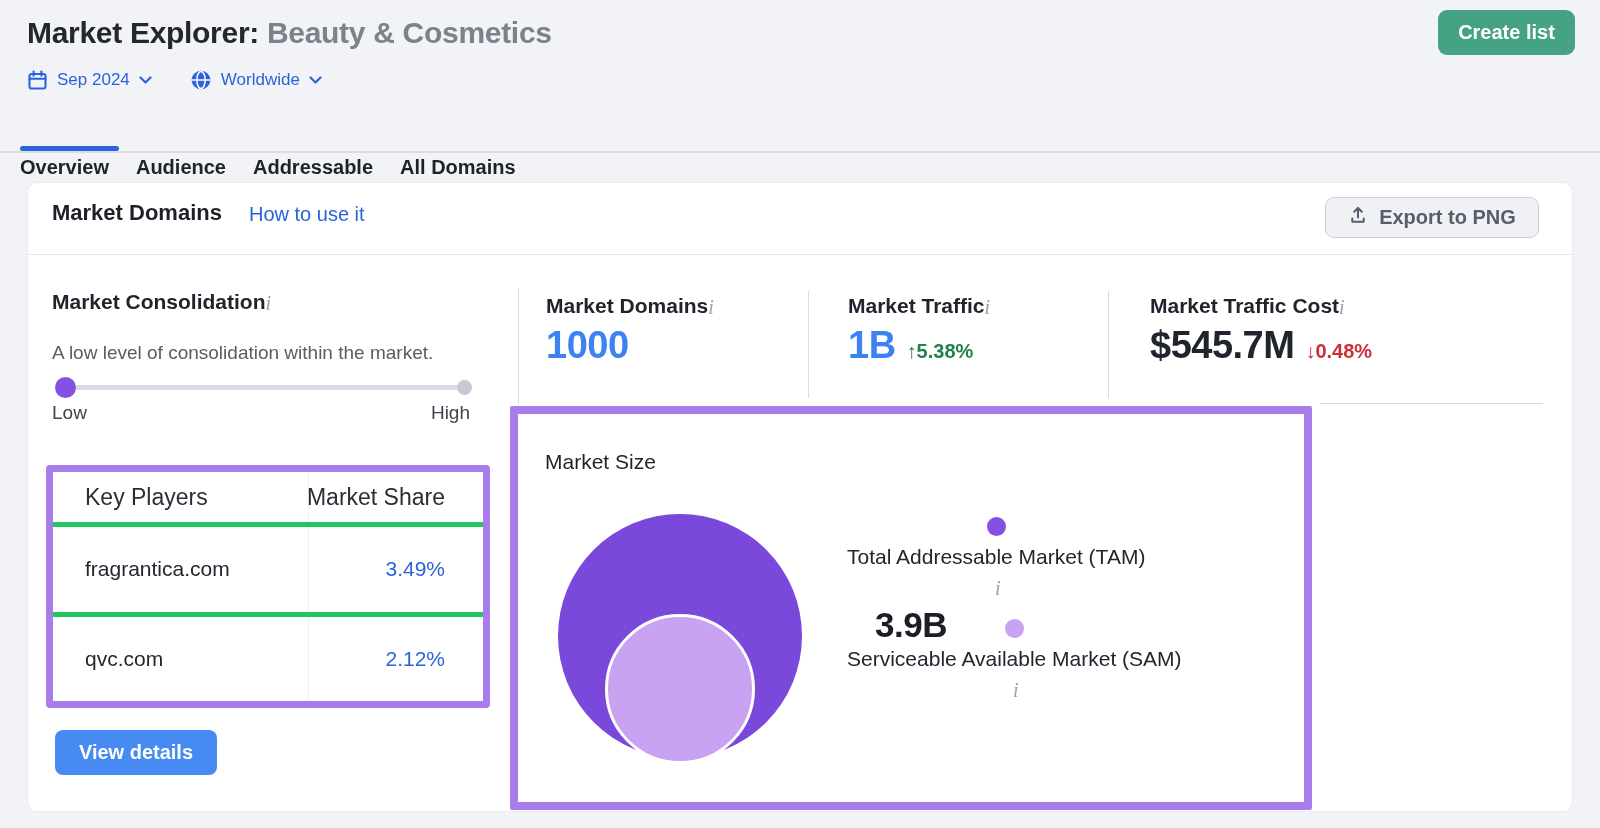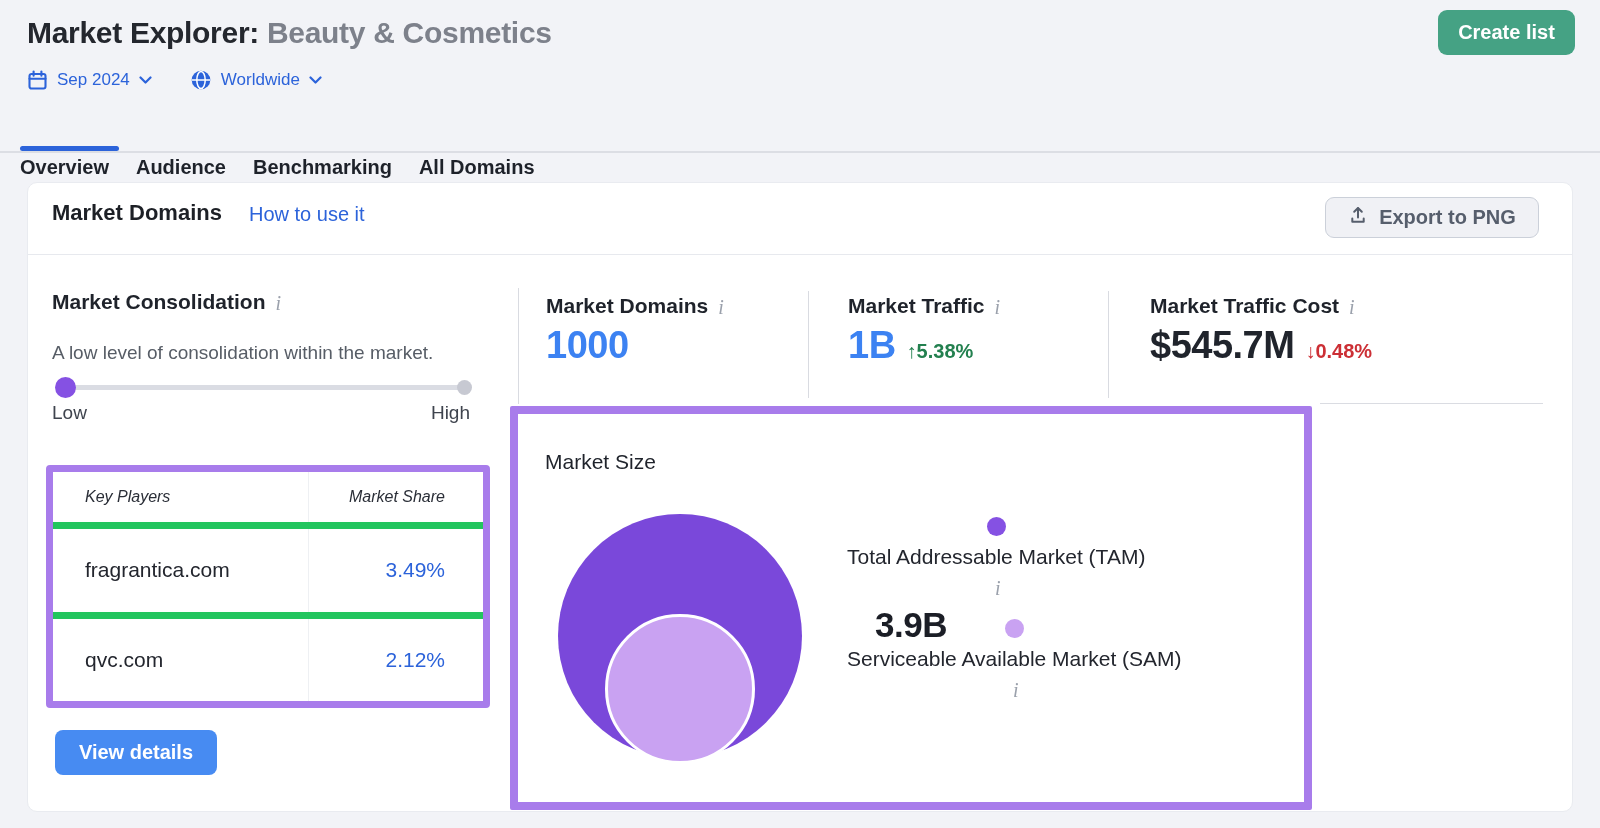--- a/index.html
+++ b/index.html
@@ -42,41 +42,41 @@
   .help-link { position:absolute; left:249px; top:203px; font-size:20px; color:var(--accent-blue,#2c63da); cursor:pointer; }
   .btn-export {
     position:absolute; left:1325px; top:197px; width:214px; height:41px;
     background:#f0f1f5; border:1px solid #cbd0d9; border-radius:9px;
     display:flex; align-items:center; justify-content:center; gap:11px;
     font-family:inherit; font-size:20px; font-weight:600; color:#565e6c; cursor:pointer;
   }
   .card-header-divider { position:absolute; left:28px; top:254px; width:1544px; height:1px; background:#e7e9ee; }
 
   
-  .block-title-row { position:absolute; display:flex; align-items:flex-start; gap:10px; }
+  .block-title-row { position:absolute; display:flex; align-items:flex-start; }
   .block-title { font-size:21px; font-weight:700; color:#1f232b; }
   .info-i { font-family:"Liberation Serif", serif; font-style:italic; font-size:20px; color:#9ba1ac; line-height:1; padding-top:3px; cursor:pointer; }
   .cons-title { left:52px; top:290px; }
   .cons-desc { position:absolute; left:52px; top:342px; font-size:19px; color:#575d66; }
 
   .slider-track { position:absolute; left:56px; top:385px; width:414px; height:5px; border-radius:3px; background:#dadce3; }
   .slider-knob-low { position:absolute; left:55px; top:377px; width:21px; height:21px; border-radius:50%; background:var(--purple-dot,#8551e3); }
   .slider-knob-high { position:absolute; left:457px; top:380px; width:15px; height:15px; border-radius:50%; background:#c7c9d2; }
   .slider-labels { position:absolute; left:52px; top:402px; width:418px; display:flex; justify-content:space-between; font-size:19px; color:#3f444e; }
 
   
   .kp-box {
     position:absolute; left:46px; top:465px; width:444px; height:243px;
     border:7px solid var(--purple-frame,#a87ceb); border-radius:4px; background:#fff;
     display:flex; flex-direction:column;
   }
   .kp-coldivider { position:absolute; left:255px; top:0; bottom:0; width:1px; background:#eef0f3; }
   .kp-header { position:relative; height:50px; display:flex; align-items:center; justify-content:space-between; padding:0 38px 0 32px; }
-  .kp-header .col { font-size:16px; font-weight:500; color:#2a2e37;font-style:italic; }
-  .kp-row { position:relative; flex:1; display:flex; align-items:center; justify-content:space-between; padding:0 38px 0 32px; border-top:7px solid #22c55e; }
+  .kp-header .col { font-size:23px; font-weight:500; color:#2a2e37; }
+  .kp-row { position:relative; flex:1; display:flex; align-items:center; justify-content:space-between; padding:0 38px 0 32px; border-top:5px solid #22c55e; }
   .kp-domain { font-size:21px; color:#23262e; }
   .kp-share { font-size:21px; color:var(--accent-blue,#2c63da); }
 
   .btn-view-details {
     position:absolute; left:55px; top:730px; width:162px; height:45px;
     background:var(--button-blue,#478bf2); color:#fff; border:none; border-radius:8px;
     font-family:inherit; font-size:20px; font-weight:700; cursor:pointer;
   }
 
   
@@ -163,21 +163,21 @@
         <svg width="13" height="9" viewBox="0 0 13 9" fill="none" stroke="#2c63da" stroke-width="2.2" stroke-linecap="round" stroke-linejoin="round">
             <path d="M1.5 1.5 L6.5 6.5 L11.5 1.5"></path>
           </svg>
       </span>
     </span>
   </div>
 
   <nav class="tabs">
     <span class="tab">Overview</span>
     <span class="tab">Audience</span>
-    <span class="tab">Benchmarking</span>
+    <span class="tab">Addressable</span>
     <span class="tab">All Domains</span>
   </nav>
   <div class="tabbar-line"></div>
   <div class="tab-underline"></div>
 
   <section class="card"></section>
 
   <div class="summary-title">Market Domains</div>
   <a class="help-link">How to use it</a>
   <button class="btn-export">

